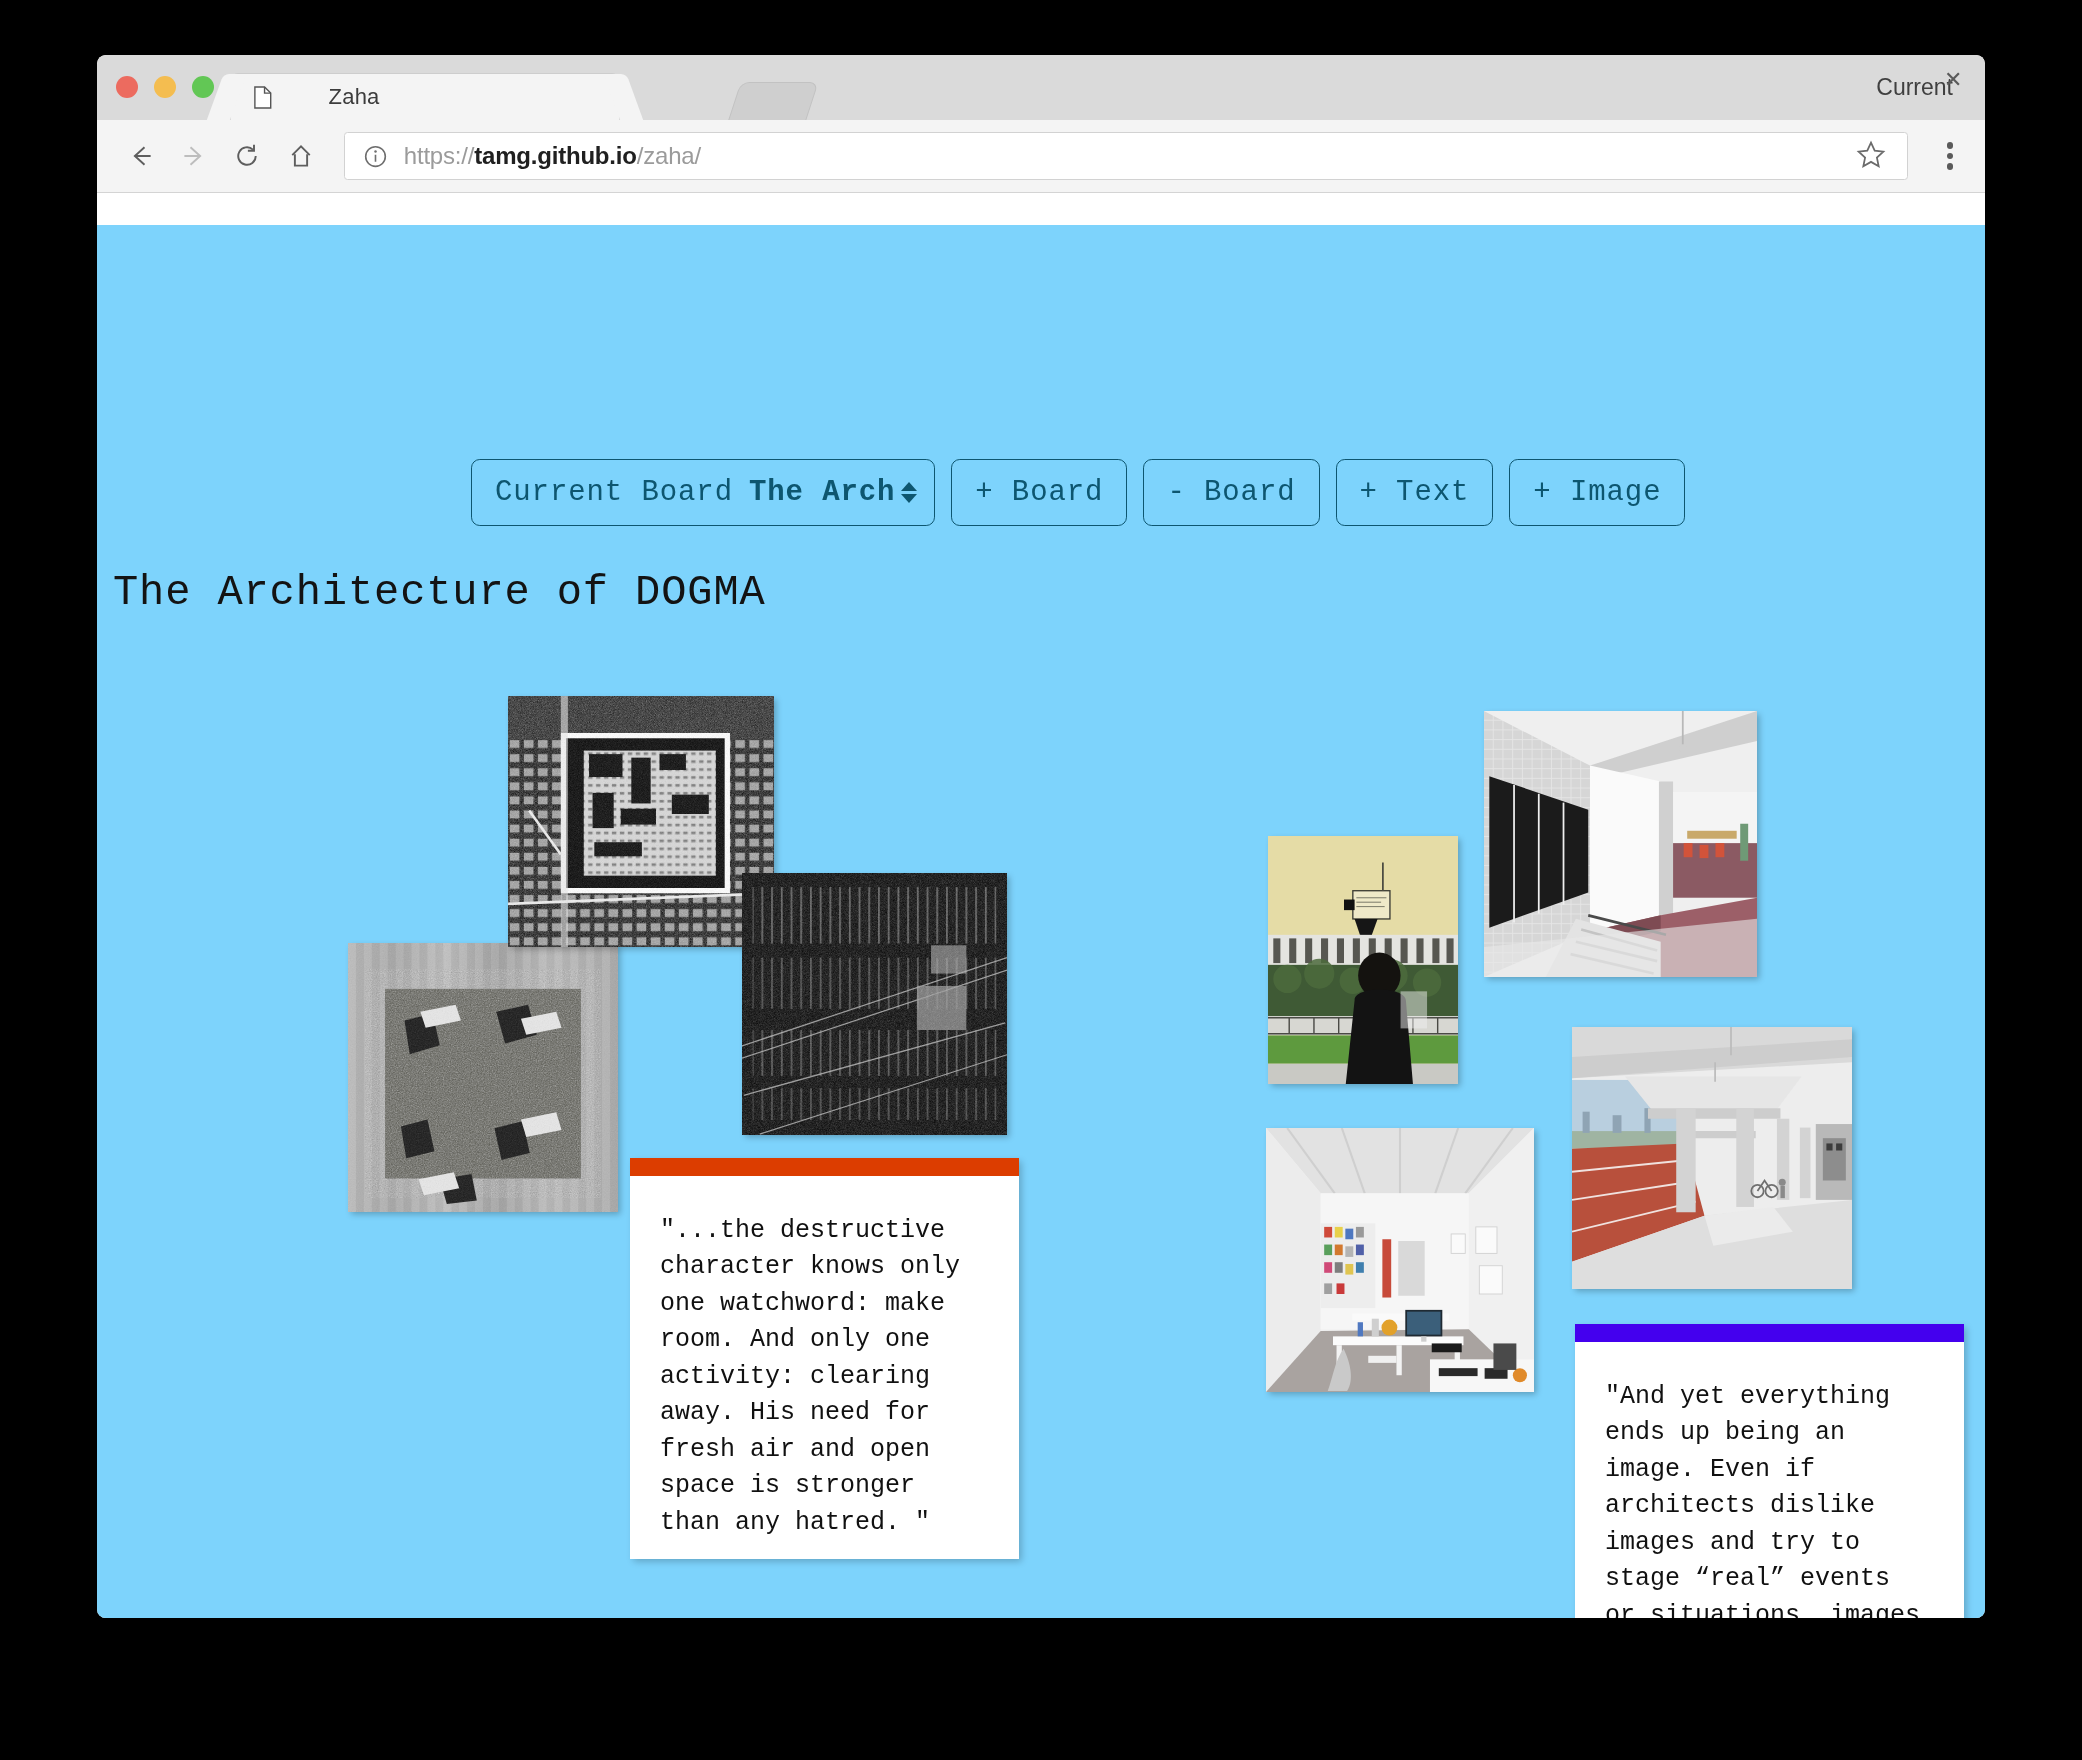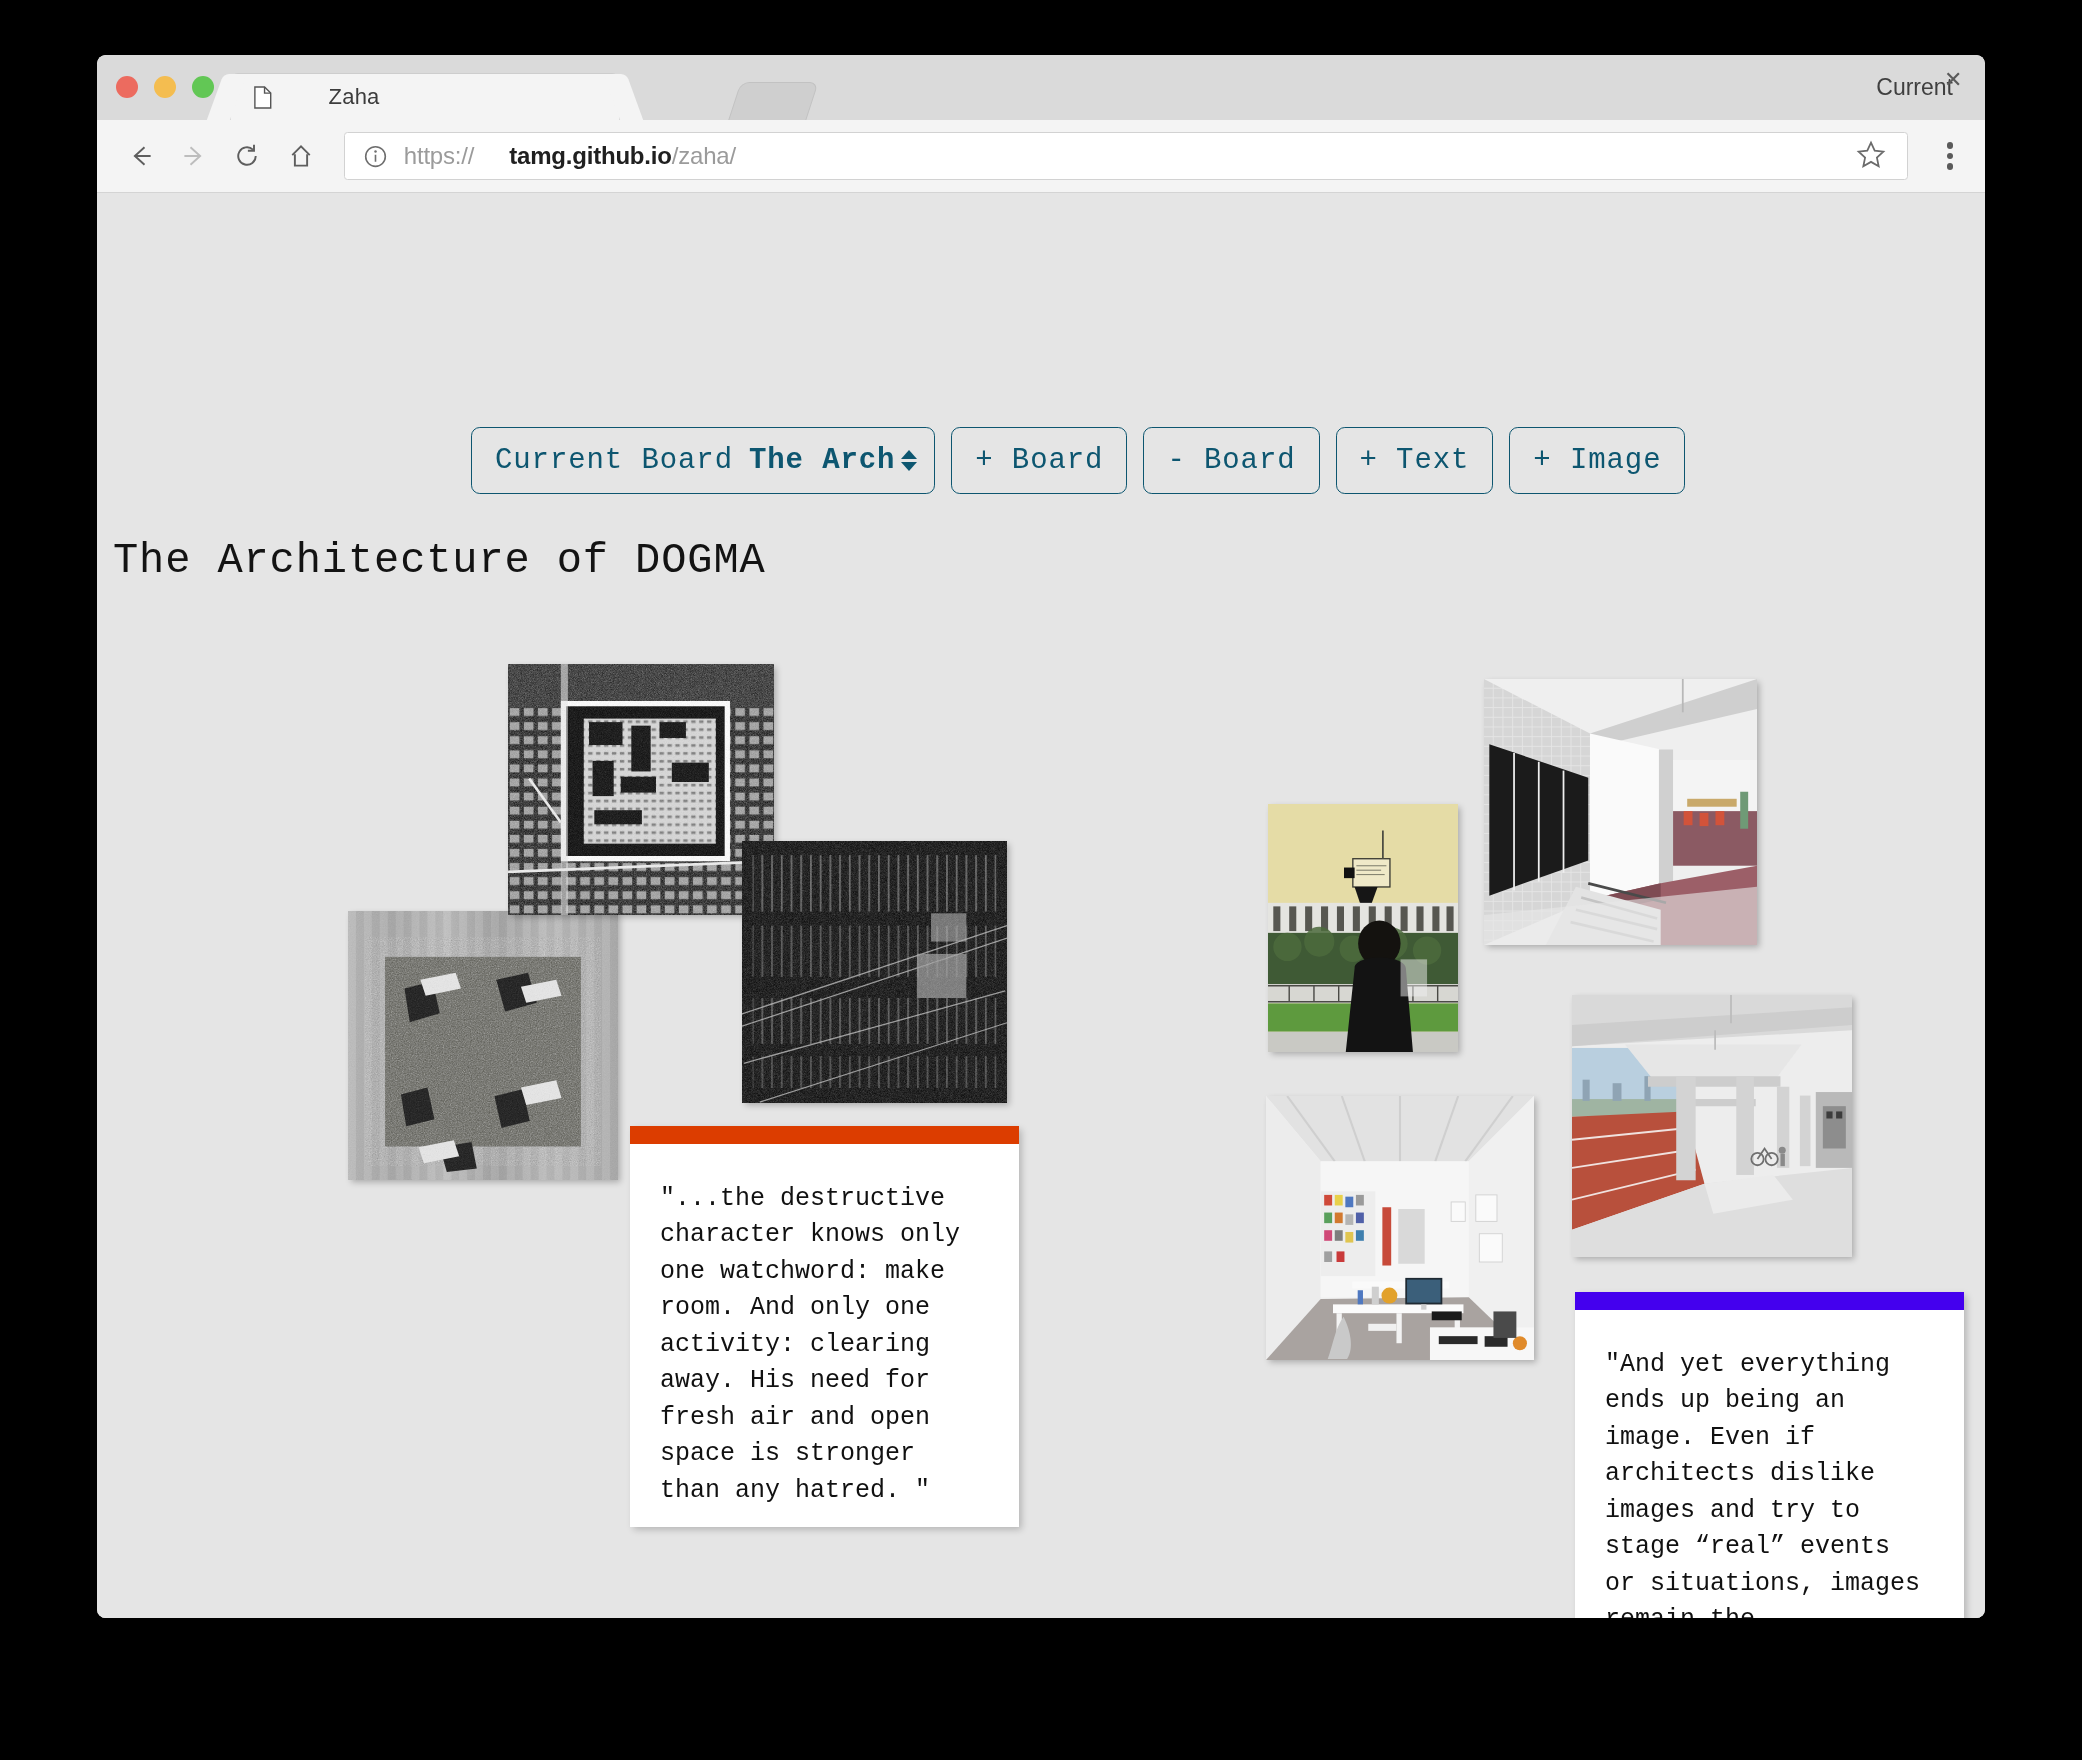--- a/index.html
+++ b/index.html
@@ -75,29 +75,29 @@
   .navbtn.disabled{color:#bdbdbd;}
   .omnibox{
     flex:1;margin:0 17.6px 0 23px;height:46px;background:#fff;
     border:0.9px solid #d2d2d2;border-radius:3.5px;
     display:flex;align-items:center;position:relative;
   }
   .info-icon{margin-left:17.6px;color:#6e6e6e;display:flex;}
   .url{
     margin-left:16px;font-size:24px;color:#9b9b9b;letter-spacing:-0.2px;white-space:nowrap;
   }
-  .url b{color:#202020;font-weight:700;margin-left:35px;}
+  .url b{color:#202020;font-weight:700;}
   .star{position:absolute;right:21px;top:7px;color:#6b6b6b;}
   .kebab{
     width:49px;margin-right:10.6px;display:flex;flex-direction:column;align-items:center;gap:4.4px;
   }
   .kebab i{width:6.2px;height:6.2px;border-radius:50%;background:#5a5a5a;display:block;}
   
   .page{
-    position:relative;height:1425px;background:#e5e5e5;overflow:hidden;
+    position:relative;height:1425px;background:#7dd3fc;overflow:hidden;margin-top:32px;
   }
   .btnrow{
     position:absolute;left:374px;top:234px;display:flex;gap:16px;
   }
   .btn{
     border:1.8px solid #0d5670;border-radius:8.8px;background:transparent;
     color:#0d5670;font-family:"Liberation Mono","DejaVu Sans Mono",monospace;
     font-size:29px;letter-spacing:0.9px;
     padding:16px 23px;display:flex;align-items:center;white-space:nowrap;
   }

